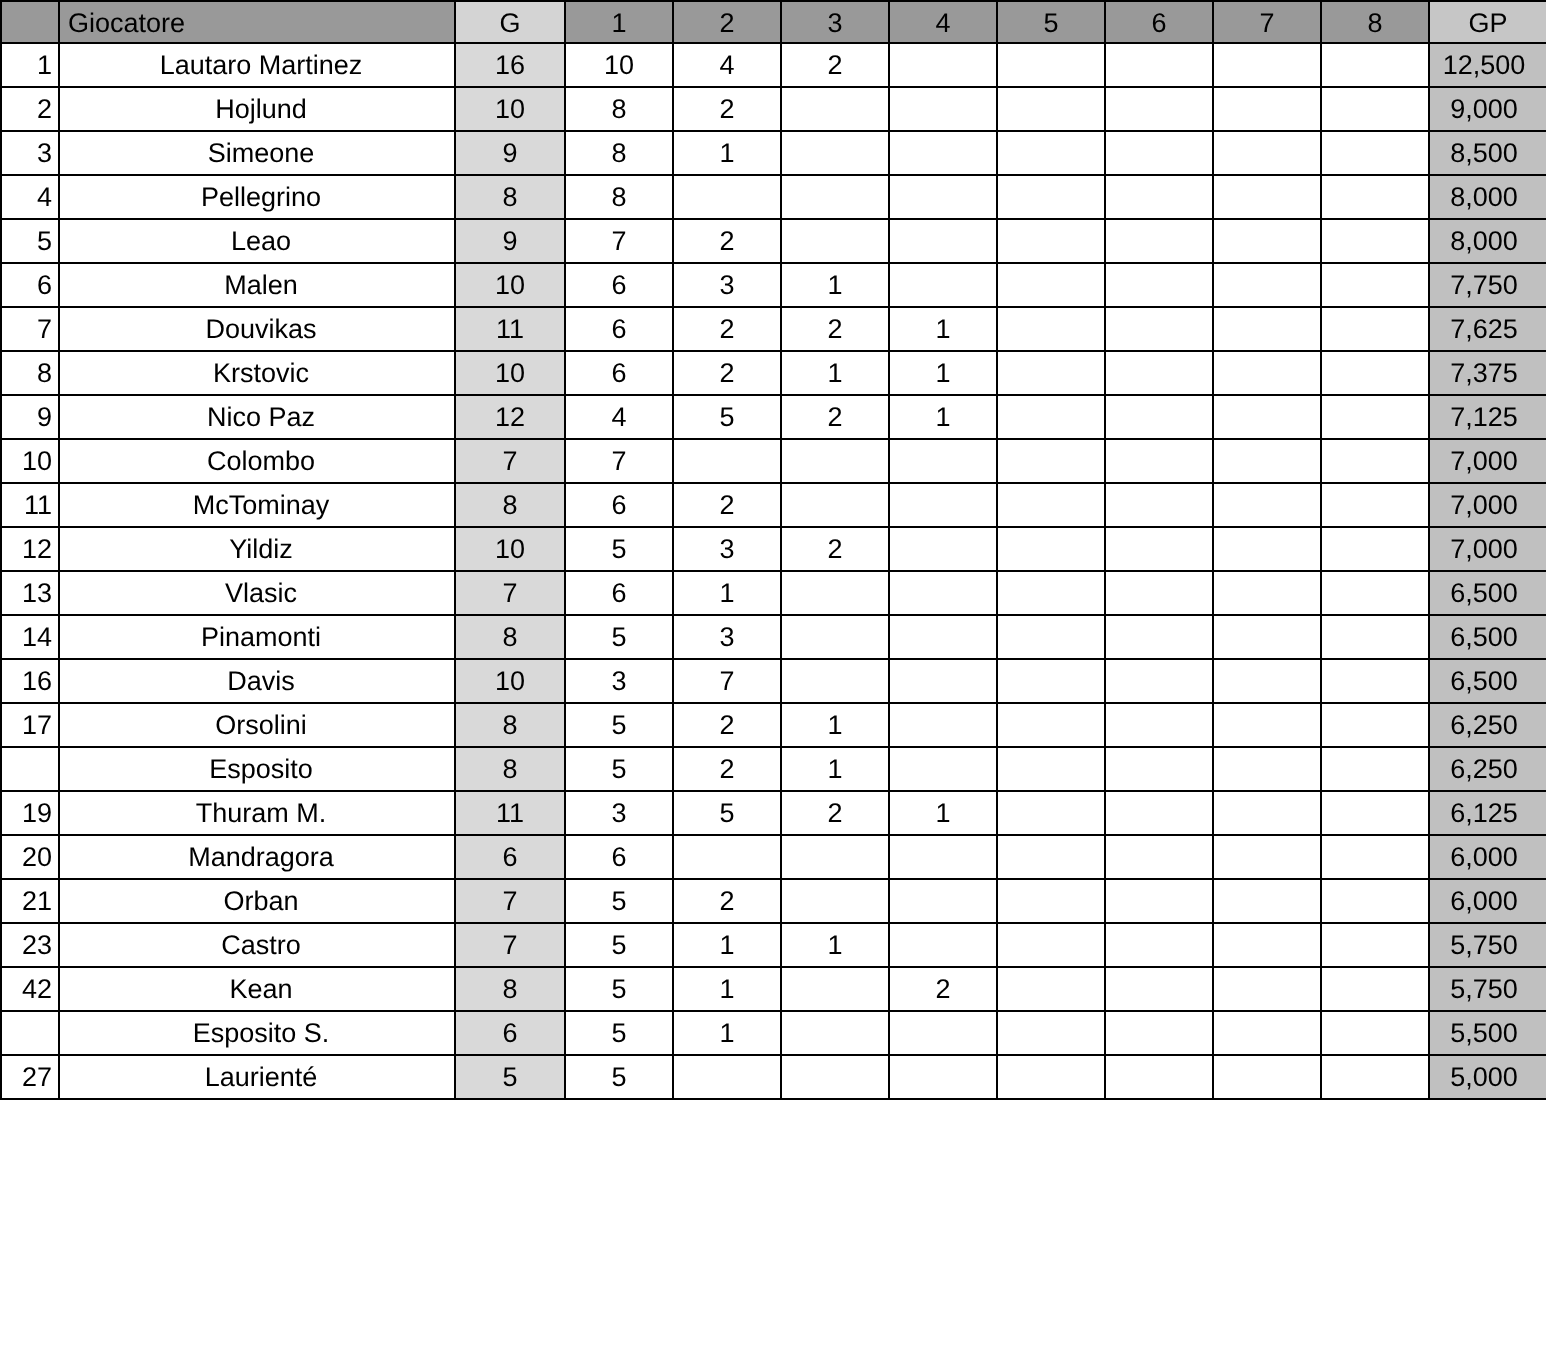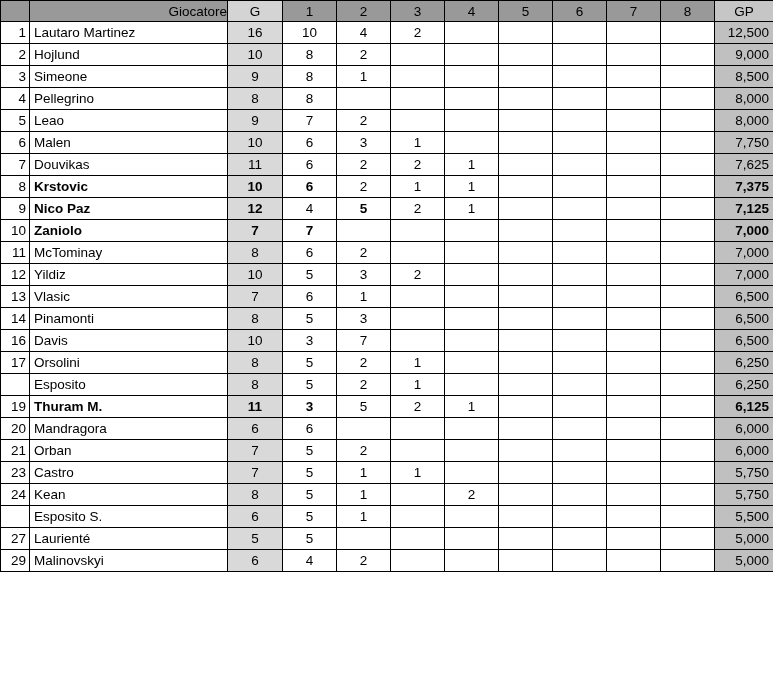--- a/index.html
+++ b/index.html
@@ -29,29 +29,29 @@
     overflow:hidden;
     white-space:nowrap;
     vertical-align:middle;
   }
   thead th{
     background:var(--header-bg);
     font-weight:400;
     text-align:center;
     height:20px;
   }
-  thead th.name-head{text-align:right;padding-left:4px;}
+  thead th.name-head{text-align:left;padding-left:4px;}
   thead th.g-head{background:var(--g-header-bg);}
   thead th.gp-head{background:var(--gp-header-bg);}
   td.rank{text-align:right;padding-right:3px;}
-  td.name{text-align:left;padding-left:4px;}
+  td.name{text-align:center;padding-left:4px;}
   td.gcol{background:var(--g-col-bg);text-align:center;}
   td.vcol{text-align:center;}
-  td.gp{background:var(--gp-col-bg);text-align:right;padding-right:4px;margin-left:11px;}
-  .b{font-weight:700;}
+  td.gp{background:var(--gp-col-bg);text-align:center;padding-right:4px;margin-left:11px;}
+  .b{font-weight:400;}
 </style>
 </head>
 <body>
 
 <table>
   <colgroup>
     <col style="width:29px">
     <col style="width:198px">
     <col style="width:55px">
     <col style="width:54px">
@@ -211,21 +211,21 @@
         <td class="vcol">2</td>
         <td class="vcol">1</td>
         <td class="vcol"></td>
         <td class="vcol"></td>
         <td class="vcol"></td>
         <td class="vcol"></td>
         <td class="gp b">7,125</td>
   </tr>
       <tr>
     <td class="rank">10</td>
-    <td class="name b">Zaniolo</td>
+    <td class="name b">Colombo</td>
     <td class="gcol b">7</td>
 
     <td class="vcol b">7</td>
         <td class="vcol"></td>
         <td class="vcol"></td>
         <td class="vcol"></td>
         <td class="vcol"></td>
         <td class="vcol"></td>
         <td class="vcol"></td>
         <td class="vcol"></td>
@@ -390,21 +390,21 @@
         <td class="vcol">1</td>
         <td class="vcol">1</td>
         <td class="vcol"></td>
         <td class="vcol"></td>
         <td class="vcol"></td>
         <td class="vcol"></td>
         <td class="vcol"></td>
         <td class="gp">5,750</td>
   </tr>
       <tr>
-    <td class="rank">24</td>
+    <td class="rank">42</td>
     <td class="name">Kean</td>
     <td class="gcol">8</td>
 
     <td class="vcol">5</td>
         <td class="vcol">1</td>
         <td class="vcol"></td>
         <td class="vcol">2</td>
         <td class="vcol"></td>
         <td class="vcol"></td>
         <td class="vcol"></td>
@@ -434,29 +434,14 @@
     <td class="vcol">5</td>
         <td class="vcol"></td>
         <td class="vcol"></td>
         <td class="vcol"></td>
         <td class="vcol"></td>
         <td class="vcol"></td>
         <td class="vcol"></td>
         <td class="vcol"></td>
         <td class="gp">5,000</td>
   </tr>
-      <tr>
-    <td class="rank">29</td>
-    <td class="name">Malinovskyi</td>
-    <td class="gcol">6</td>
-
-    <td class="vcol">4</td>
-        <td class="vcol">2</td>
-        <td class="vcol"></td>
-        <td class="vcol"></td>
-        <td class="vcol"></td>
-        <td class="vcol"></td>
-        <td class="vcol"></td>
-        <td class="vcol"></td>
-        <td class="gp">5,000</td>
-  </tr>
     </tbody>
 </table>
 
 </body></html>

